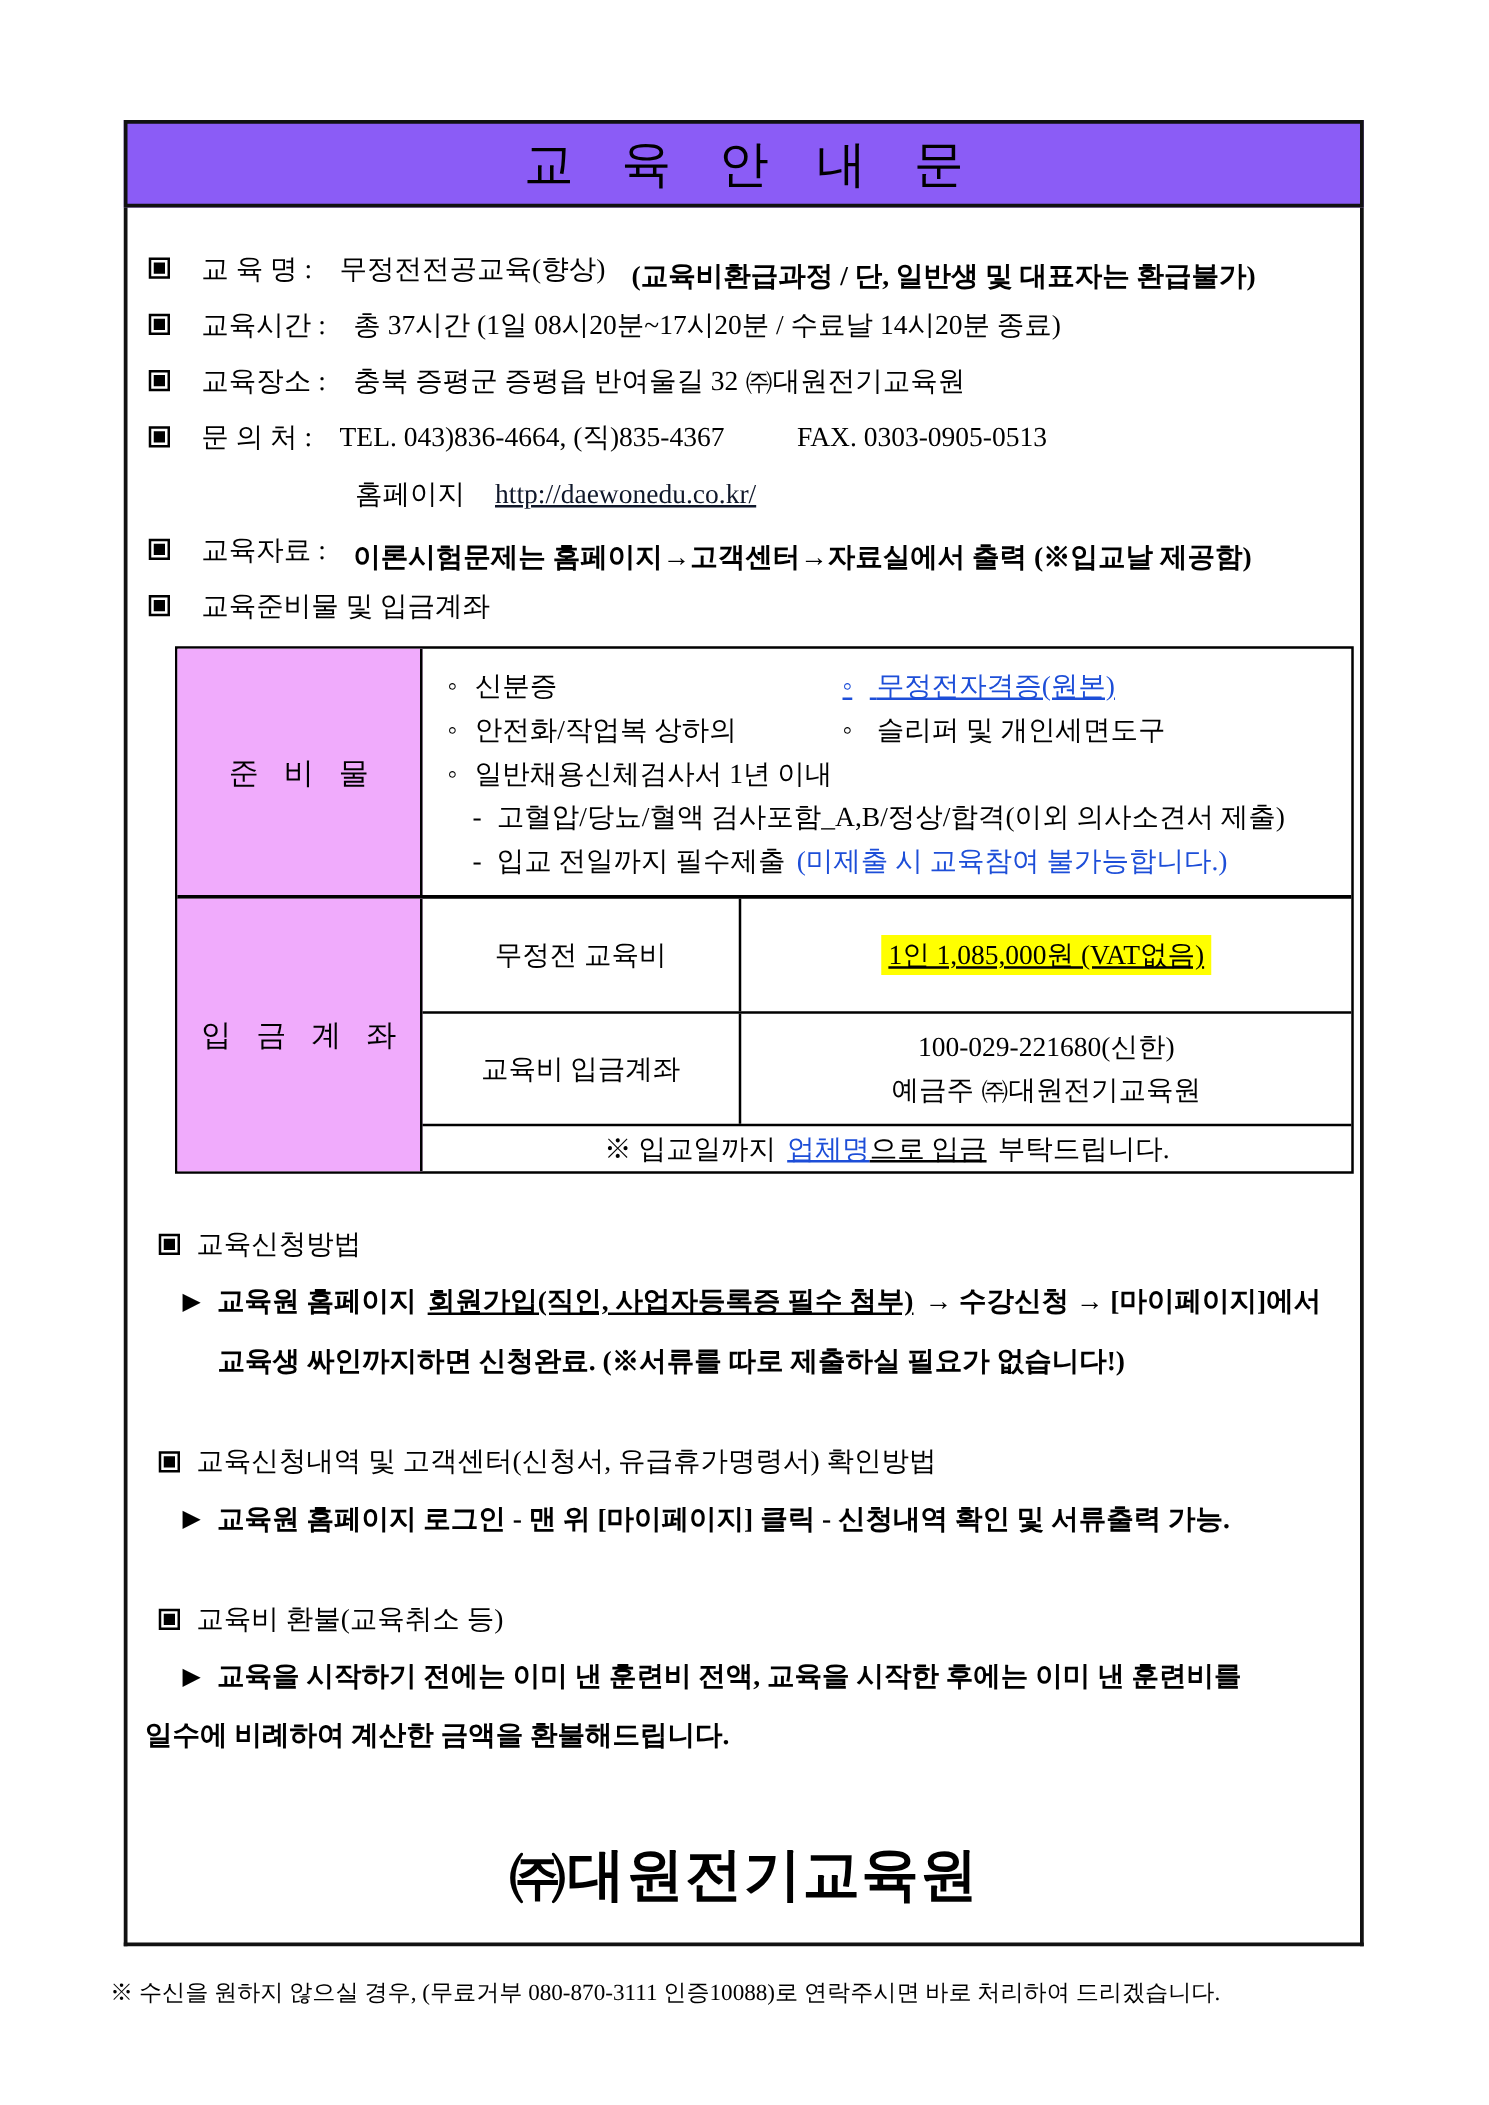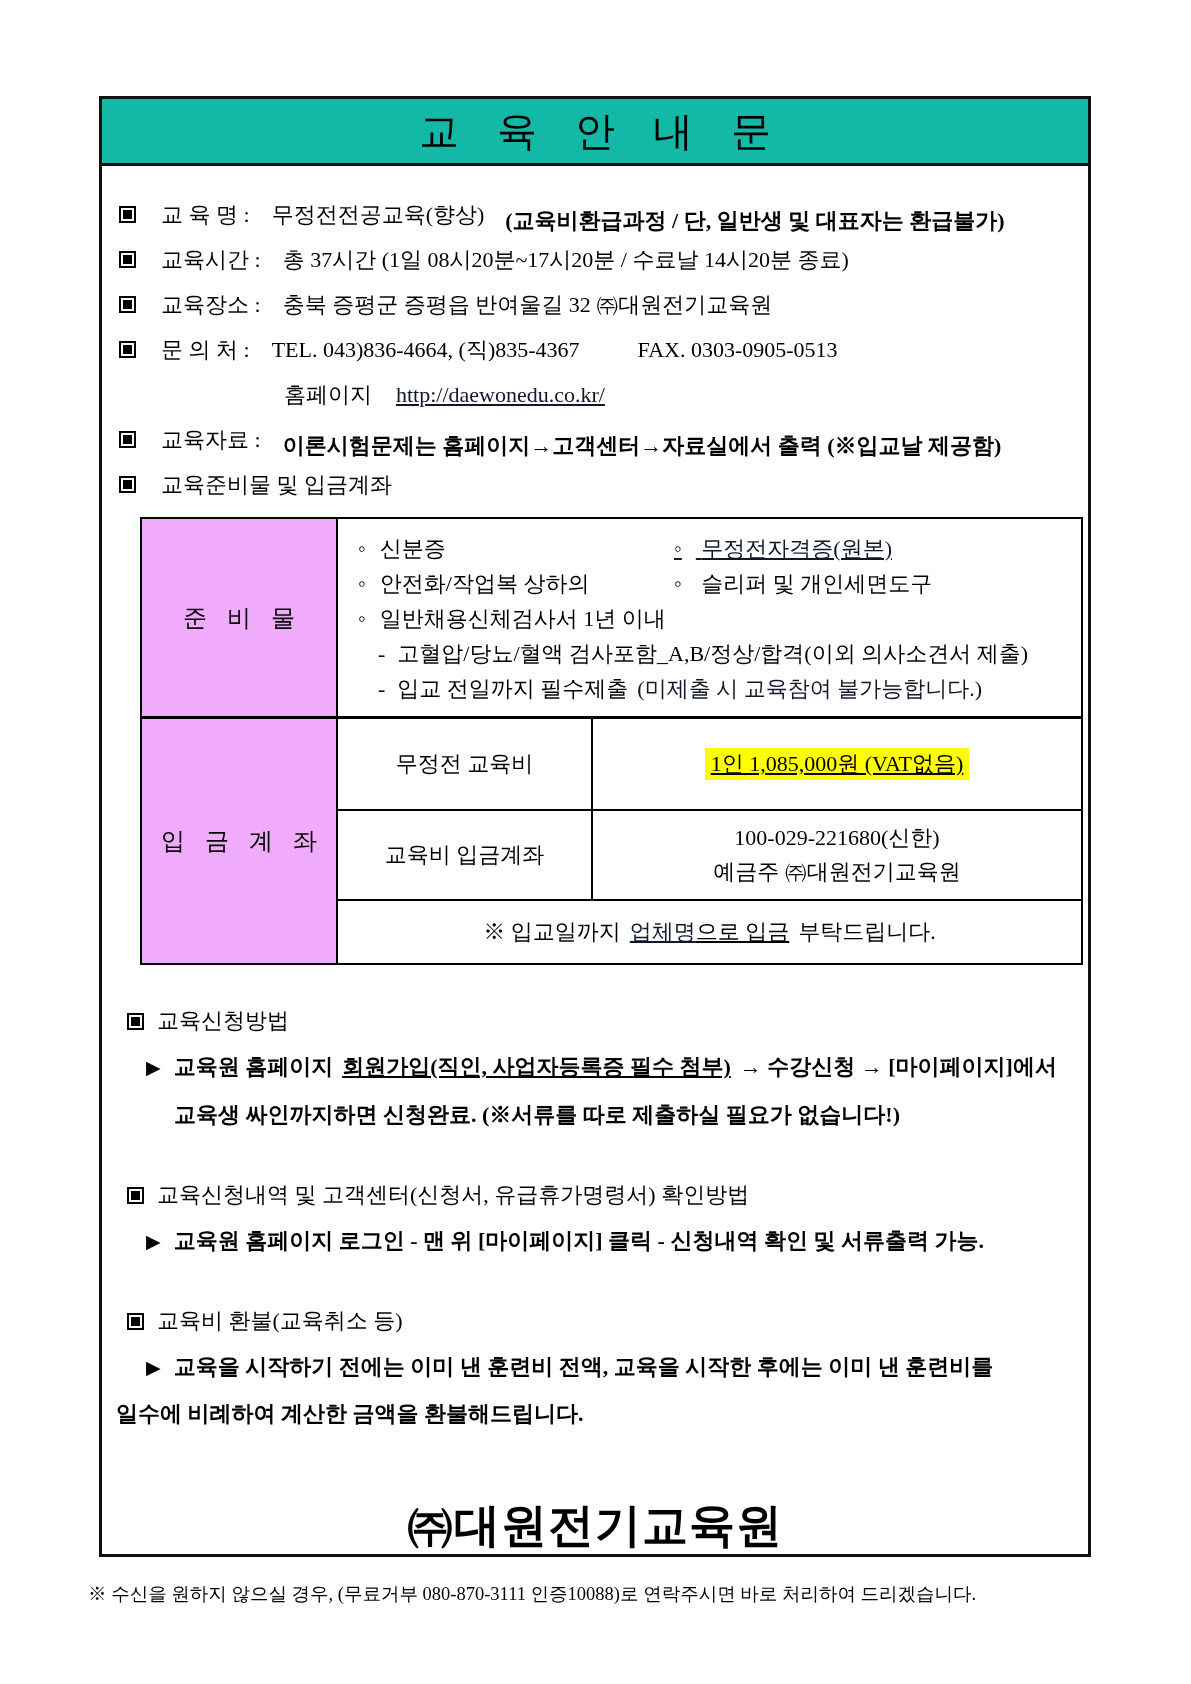--- a/index.html
+++ b/index.html
@@ -5,21 +5,21 @@
   * { margin:0; padding:0; box-sizing:border-box; }
   body {
     width:1191px; height:1684px; background:#ffffff;
     font-family:"Liberation Serif", serif; color:#000;
   }
   .page { position:relative; width:1191px; height:1684px; overflow:hidden; }
   .doc { position:absolute; left:99px; top:96px; width:992px; }
 
   
   .title-bar {
-    border:3px solid #111; background:#14b8a6; height:70px;
+    border:3px solid #111; background:#8b5cf6; height:70px;
     display:flex; align-items:center; justify-content:center;
     font-size:40px; letter-spacing:14px; padding-left:14px;
   }
 
   
   .content-box {
     border:3px solid #111; border-top:none; height:1391px;
     padding:26px 14px 0 14px; position:relative;
   }
 
@@ -43,29 +43,29 @@
     display:flex; align-items:center; justify-content:center;
     font-size:24px; letter-spacing:7px; padding-left:7px;
   }
   .prep-row { border-bottom:3.5px solid #000; }
   .prep-cell { flex:1; padding:12px 0 10px 20px; }
   .pline { height:35px; display:flex; align-items:center; white-space:nowrap; }
   .pleft { width:316px; display:flex; align-items:center; }
   .cbul { margin-right:14px; }
   .dash-ind { padding-left:20px; }
   .dash { margin-right:12px; }
-  .red { color:#0f172a;font-family:Liberation Serif, serif; }
+  .red { color:#1d4ed8;font-family:Liberation Serif, serif; }
   .u { text-decoration:underline; }
   .acc-col { flex:1; display:flex; flex-direction:column; }
   .acc-row { display:flex; border-bottom:2px solid #000; }
   .acc-mid { width:255px; flex:none; border-right:2px solid #000; display:flex; align-items:center; justify-content:center; }
   .acc-val { flex:1; display:flex; flex-direction:column; align-items:center; justify-content:center; }
   .fee-row { height:92px; }
   .num-row { height:90px; line-height:34px; }
-  .notice-row { height:62px; display:flex; align-items:center; justify-content:center; white-space:nowrap; }
+  .notice-row { height:36px; display:flex; align-items:center; justify-content:center; white-space:nowrap; }
   .hl { background:#ffff00; text-decoration:underline; padding:1px 6px; }
 
   
   .sect { margin-top:34px; font-size:22px; }
   .shead { display:flex; align-items:center; height:44px; padding-left:8px; white-space:nowrap; }
   .sline { display:flex; align-items:center; height:48px; padding-left:30px; font-weight:bold; white-space:nowrap; }
   .arrow-icon { font-family:"DejaVu Sans", sans-serif; font-size:19px; margin-right:13px; }
   .cont1 { padding-left:58px; height:48px; display:flex; align-items:center; font-weight:bold; white-space:nowrap; }
   .cont3 { padding-left:0; height:46px; display:flex; align-items:center; font-weight:bold; white-space:nowrap; }
 

